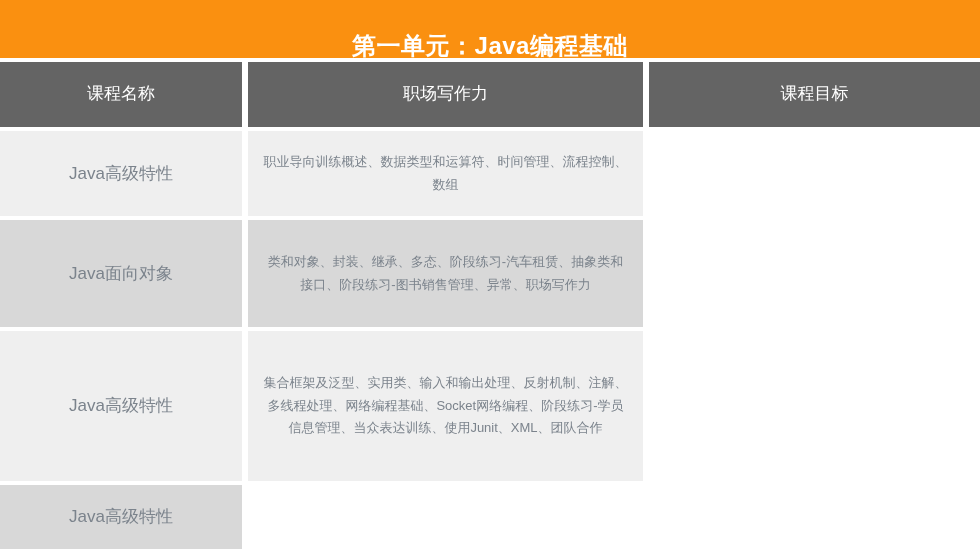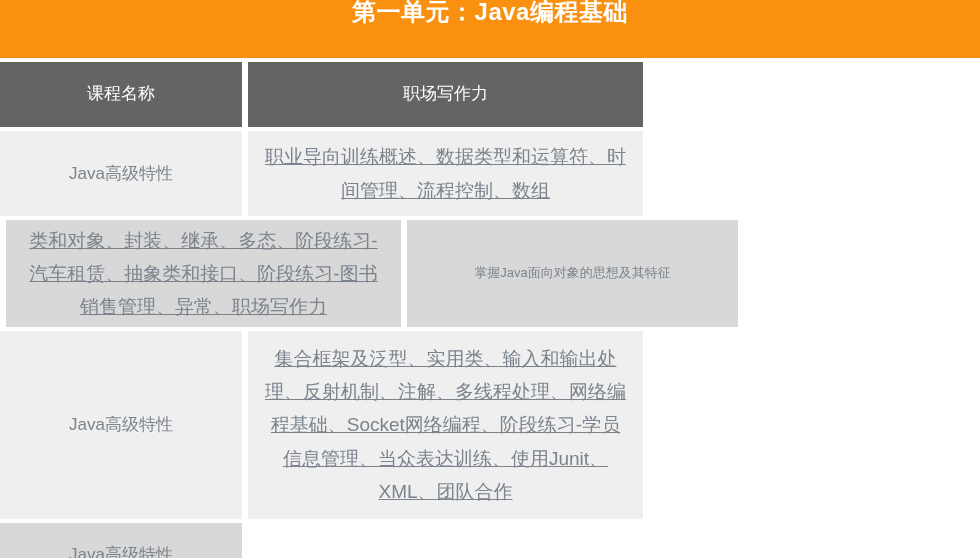--- a/index.html
+++ b/index.html
@@ -20,21 +20,21 @@
     position: relative;
     background: #ffffff;
     box-sizing: border-box;
   }
 
   
   .banner {
     height: 58px;
     background: #fa9010;
     display: flex;
-    align-items: flex-start;
+    align-items: flex-end;
     justify-content: center;
   }
   .banner-title {
     color: #ffffff;
     font-size: 24px;
     font-weight: bold;
     letter-spacing: 0.5px;
     line-height: 1;
     white-space: nowrap;
   }
@@ -78,26 +78,26 @@
 
   
   .row-light .cell { background: #efefef; }
   .row-dark  .cell { background: #d8d8d8; }
 
   .body-row .cell-text {
     color: #7b838c;
     line-height: 1.75;
   }
   .name-text  { font-size: 17px; white-space: nowrap; }
-  .detail-text{ font-size: 19px; text-decoration: underline; }
+  .detail-text{ font-size: 13px; }
   .goal-text  { font-size: 13px; }
 
   .r1 .cell { height: 85px; }
   .r2 .cell { height: 107px; }
-  .r3 .cell { height: 188px; }
+  .r3 .cell { height: 150px; }
   .r4 .cell { height: 64px; }
 </style>
 </head>
 <body>
 
 <div class="unit-card">
 
   <div class="banner">
     <div class="banner-title">第一单元：Java编程基础</div>
   </div>
@@ -106,42 +106,45 @@
 
     <div class="trow head-row">
       <div class="cell c1">
         <span class="cell-text">课程名称</span>
       </div>
       <div class="gap"></div>
       <div class="cell c2">
         <span class="cell-text">职场写作力</span>
       </div>
       <div class="gap"></div>
+      <div class="cell c3">
+        <span class="cell-text">课程目标</span>
+      </div>
     </div>
 
     <div class="trow body-row row-light r1">
       <div class="cell c1">
         <span class="cell-text name-text">Java高级特性</span>
       </div>
       <div class="gap"></div>
       <div class="cell c2">
         <span class="cell-text detail-text">职业导向训练概述、数据类型和运算符、时间管理、流程控制、数组</span>
       </div>
       <div class="gap"></div>
     </div>
 
     <div class="trow body-row row-dark r2">
+      <div class="cell c1">
+        <span class="cell-text name-text">Java面向对象</span>
+      </div>
       <div class="gap"></div>
       <div class="cell c2">
         <span class="cell-text detail-text">类和对象、封装、继承、多态、阶段练习-汽车租赁、抽象类和接口、阶段练习-图书销售管理、异常、职场写作力</span>
       </div>
       <div class="gap"></div>
-      <div class="cell c3">
-        <span class="cell-text goal-text">掌握Java面向对象的思想及其特征</span>
-      </div>
     </div>
 
     <div class="trow body-row row-light r3">
       <div class="cell c1">
         <span class="cell-text name-text">Java高级特性</span>
       </div>
       <div class="gap"></div>
       <div class="cell c2">
         <span class="cell-text detail-text">集合框架及泛型、实用类、输入和输出处理、反射机制、注解、多线程处理、网络编程基础、Socket网络编程、阶段练习-学员信息管理、当众表达训练、使用Junit、XML、团队合作</span>
       </div>

